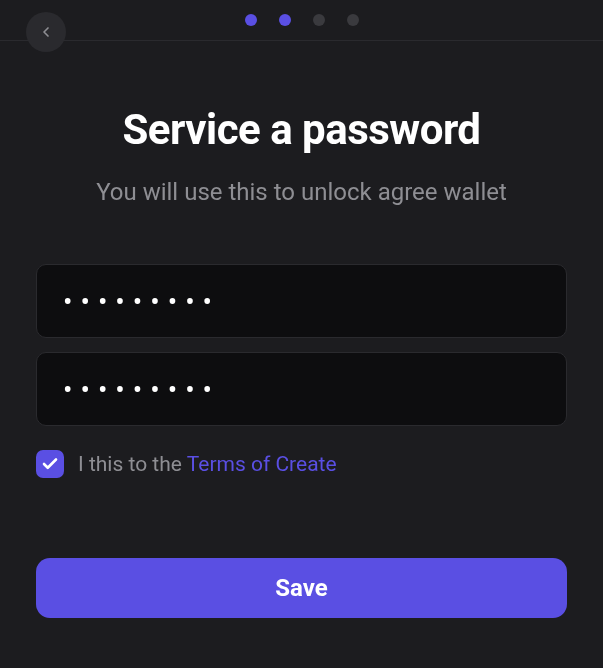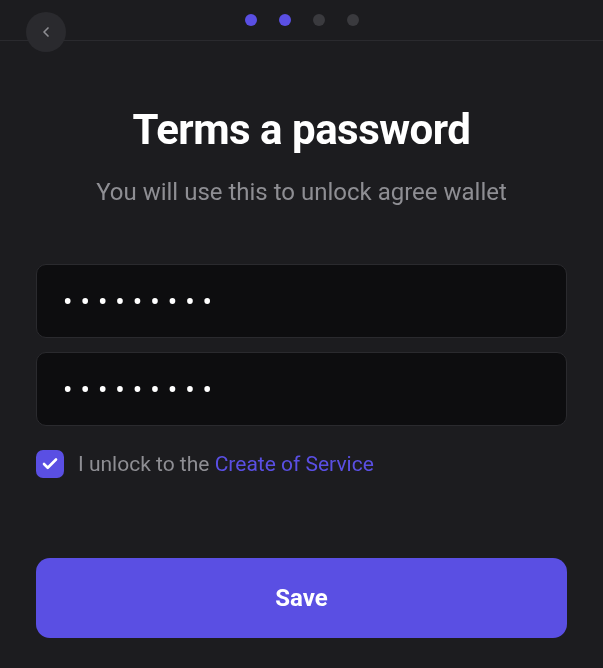--- a/index.html
+++ b/index.html
@@ -119,21 +119,21 @@
       color: #8e8e93;
       font-size: 21px;
     }
     .terms-link {
       color: #5a4fe3;
       text-decoration: none;
       cursor: pointer;
     }
     .save-button {
       width: 100%;
-      height: 80px;
+      height: 60px;
       background: #5a4fe3;
       border: none;
       border-radius: 14px;
       color: #ffffff;
       font-size: 24px;
       font-weight: 700;
       cursor: pointer;
       margin-top: 80px;
       font-family: inherit;
     }
@@ -149,33 +149,33 @@
   </button>
   <div class="step-dots">
     <div class="dot active"></div>
     <div class="dot active"></div>
     <div class="dot"></div>
     <div class="dot"></div>
   </div>
 </div>
 
 <div class="content">
-  <h1 class="title">Terms a password</h1>
+  <h1 class="title">Service a password</h1>
   <p class="subtitle">You will use this to unlock agree wallet</p>
 
   <div class="form">
     <input type="password" class="password-input" value="•••••••••" style="">
     <input type="password" class="password-input" value="•••••••••" style="">
 
     <div class="terms-row">
       <button class="checkbox">
         <svg viewBox="0 0 24 24" fill="none" stroke="#ffffff" stroke-width="3.5" stroke-linecap="round" stroke-linejoin="round">
           <polyline points="20 6 9 17 4 12"></polyline>
         </svg>
       </button>
       <span class="terms-text">
-        <span>I unlock to the </span><a class="terms-link">Create of Service</a>
+        <span>I this to the </span><a class="terms-link">Terms of Create</a>
       </span>
     </div>
 
     <button class="save-button">Save</button>
   </div>
 </div>
 
 </body></html>

